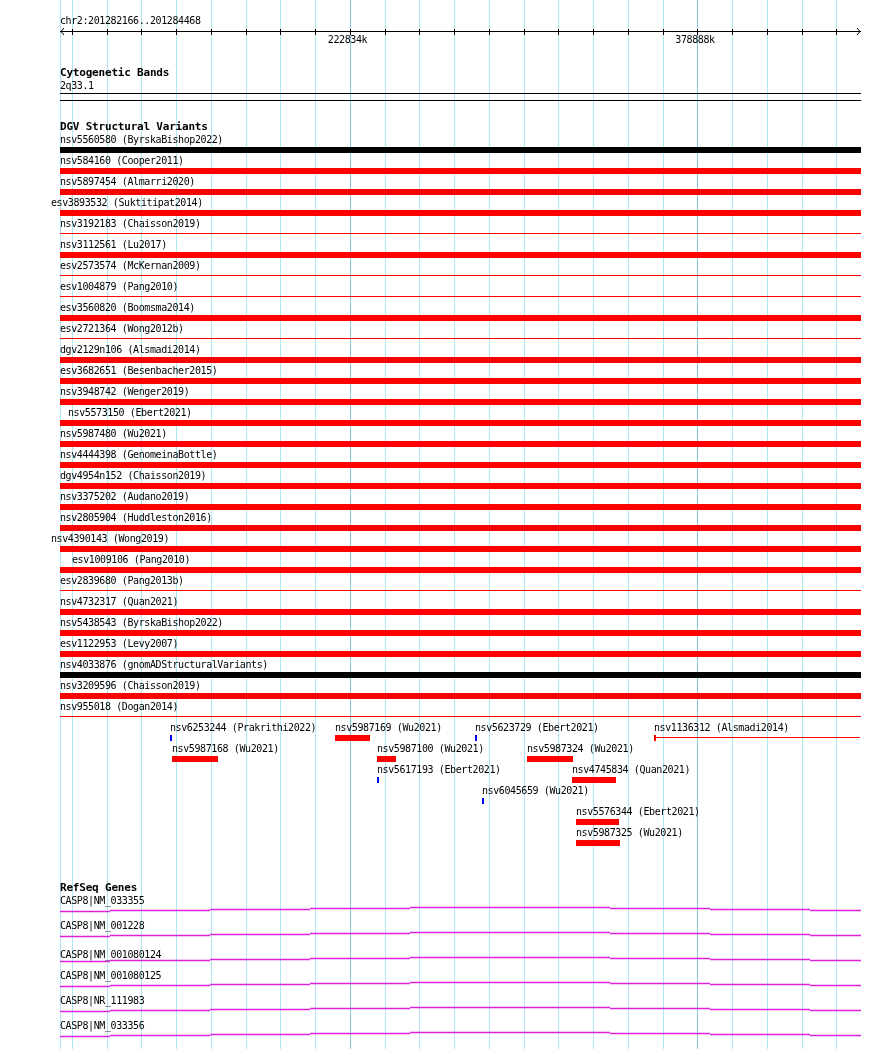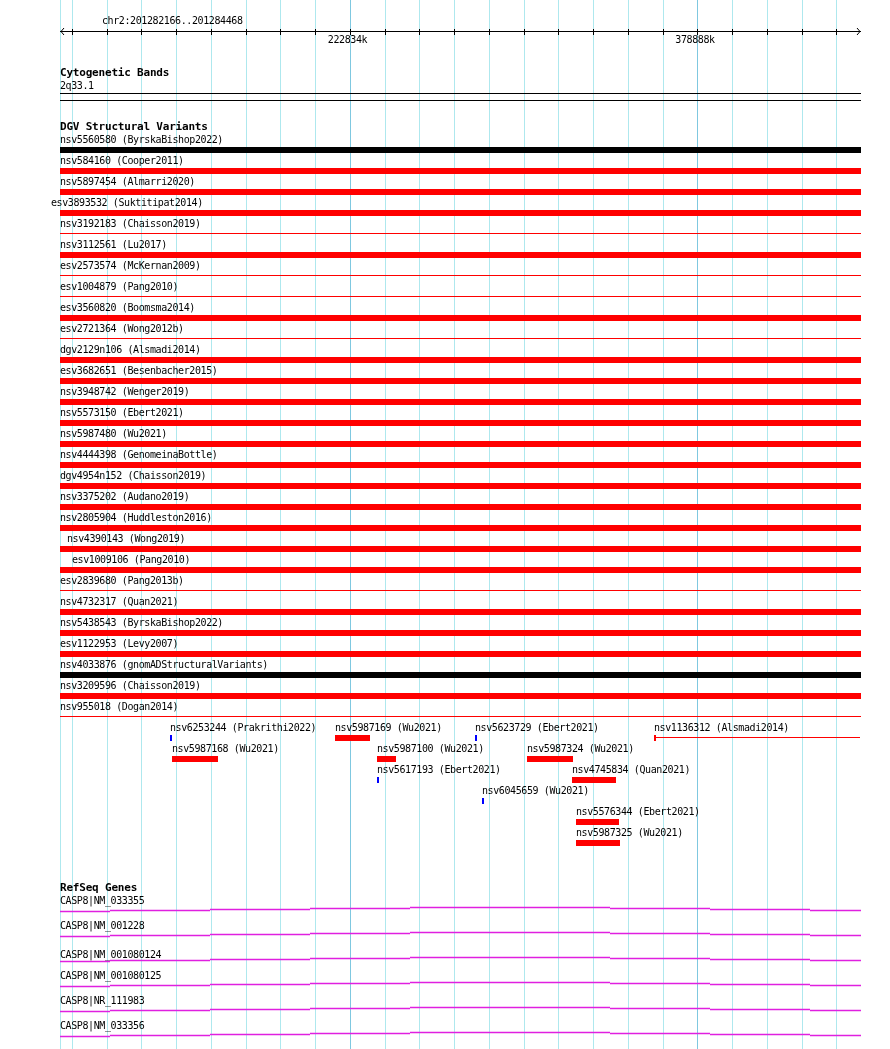--- a/index.html
+++ b/index.html
@@ -34,21 +34,21 @@
       <line x1="628.5" x2="628.5" y1="0" y2="1049" stroke="#aee8ee" stroke-width="1"></line>
       <line x1="663.5" x2="663.5" y1="0" y2="1049" stroke="#aee8ee" stroke-width="1"></line>
       <line x1="697.5" x2="697.5" y1="0" y2="1049" stroke="#7fc8e0" stroke-width="1"></line>
       <line x1="732.5" x2="732.5" y1="0" y2="1049" stroke="#aee8ee" stroke-width="1"></line>
       <line x1="767.5" x2="767.5" y1="0" y2="1049" stroke="#aee8ee" stroke-width="1"></line>
       <line x1="802.5" x2="802.5" y1="0" y2="1049" stroke="#aee8ee" stroke-width="1"></line>
       <line x1="836.5" x2="836.5" y1="0" y2="1049" stroke="#aee8ee" stroke-width="1"></line>
       <line x1="60.5" x2="60.5" y1="0" y2="1049" stroke="#aee8ee"></line>
     </svg>
 
-  <div class="lbl" style="left:60px;top:15px;padding-left:42px;">chr2:201282166..201284468</div>
+  <div class="lbl" style="left:60px;top:15px;">chr2:201282166..201284468</div>
   <svg id="ruler" width="890" height="30" style="position:absolute;left:0;top:20px;">
       <line x1="60" x2="861" y1="11.5" y2="11.5" stroke="#000"></line>
       <polyline points="64,8 61,11.5 64,15" fill="none" stroke="#000"></polyline>
       <polyline points="857,8 860,11.5 857,15" fill="none" stroke="#000"></polyline>
       <line x1="72.5" x2="72.5" y1="9" y2="15" stroke="#000"></line>
       <line x1="107.5" x2="107.5" y1="9" y2="15" stroke="#000"></line>
       <line x1="141.5" x2="141.5" y1="9" y2="15" stroke="#000"></line>
       <line x1="176.5" x2="176.5" y1="9" y2="15" stroke="#000"></line>
       <line x1="211.5" x2="211.5" y1="9" y2="15" stroke="#000"></line>
       <line x1="246.5" x2="246.5" y1="9" y2="15" stroke="#000"></line>
@@ -128,21 +128,21 @@
       </div>
       <div>
         <div class="lbl" style="left: 60px; top: 365px;">esv3682651 (Besenbacher2015)</div>
         <div class="bar" style="left: 60px; width: 801px; background: rgb(255, 0, 0); top: 378px; height: 6px;"></div>
       </div>
       <div>
         <div class="lbl" style="left: 60px; top: 386px;">nsv3948742 (Wenger2019)</div>
         <div class="bar" style="left: 60px; width: 801px; background: rgb(255, 0, 0); top: 399px; height: 6px;"></div>
       </div>
       <div>
-        <div class="lbl" style="left: 60px; top: 407px;">nsv5573150 (Ebert2021)</div>
+        <div class="lbl" style="left: 68px; top: 407px;">nsv5573150 (Ebert2021)</div>
         <div class="bar" style="left: 60px; width: 801px; background: rgb(255, 0, 0); top: 420px; height: 6px;"></div>
       </div>
       <div>
         <div class="lbl" style="left: 60px; top: 428px;">nsv5987480 (Wu2021)</div>
         <div class="bar" style="left: 60px; width: 801px; background: rgb(255, 0, 0); top: 441px; height: 6px;"></div>
       </div>
       <div>
         <div class="lbl" style="left: 60px; top: 449px;">nsv4444398 (GenomeinaBottle)</div>
         <div class="bar" style="left: 60px; width: 801px; background: rgb(255, 0, 0); top: 462px; height: 6px;"></div>
       </div>
@@ -152,21 +152,21 @@
       </div>
       <div>
         <div class="lbl" style="left: 60px; top: 491px;">nsv3375202 (Audano2019)</div>
         <div class="bar" style="left: 60px; width: 801px; background: rgb(255, 0, 0); top: 504px; height: 6px;"></div>
       </div>
       <div>
         <div class="lbl" style="left: 60px; top: 512px;">nsv2805904 (Huddleston2016)</div>
         <div class="bar" style="left: 60px; width: 801px; background: rgb(255, 0, 0); top: 525px; height: 6px;"></div>
       </div>
       <div>
-        <div class="lbl" style="left: 60px; top: 533px; padding-left: 7px;">nsv4390143 (Wong2019)</div>
+        <div class="lbl" style="left: 44px; top: 533px; padding-left: 7px;">nsv4390143 (Wong2019)</div>
         <div class="bar" style="left: 60px; width: 801px; background: rgb(255, 0, 0); top: 546px; height: 6px;"></div>
       </div>
       <div>
         <div class="lbl" style="left: 60px; top: 554px; padding-left: 12px;">esv1009106 (Pang2010)</div>
         <div class="bar" style="left: 60px; width: 801px; background: rgb(255, 0, 0); top: 567px; height: 6px;"></div>
       </div>
       <div>
         <div class="lbl" style="left: 60px; top: 575px;">esv2839680 (Pang2013b)</div>
         <div class="bar" style="left: 60px; width: 801px; background: rgb(255, 0, 0); top: 590px; height: 1px;"></div>
       </div>

